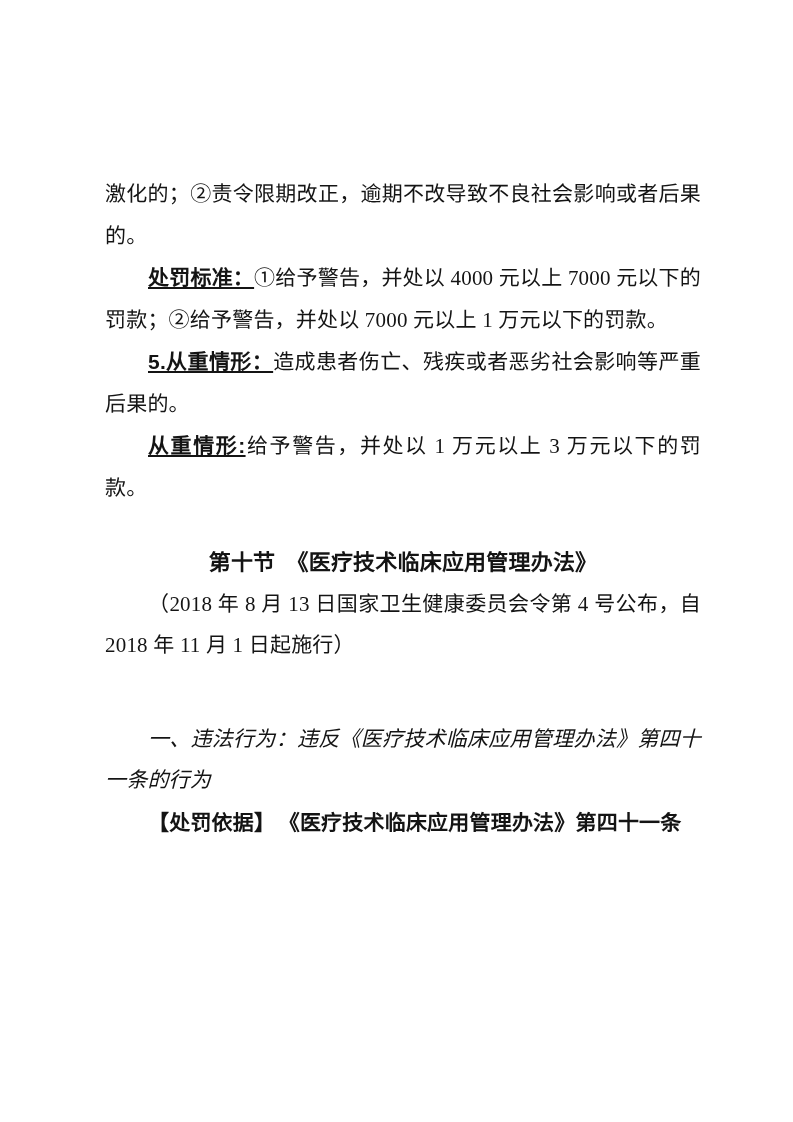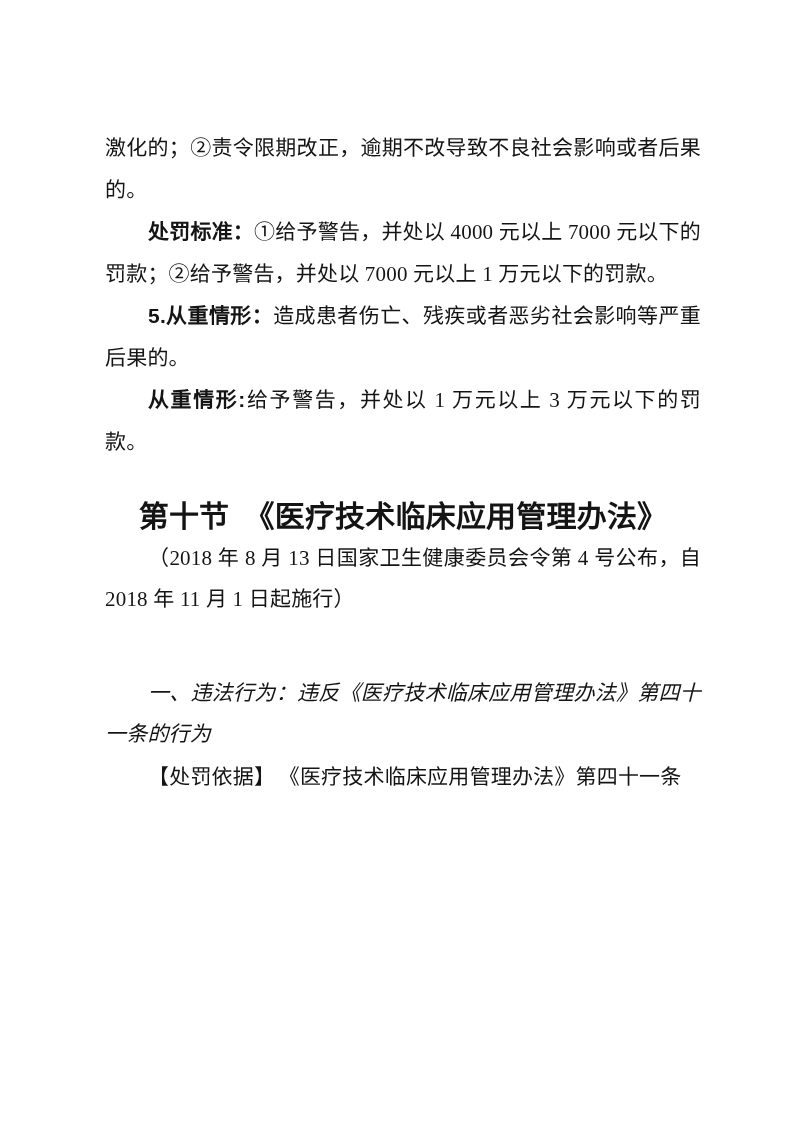--- a/index.html
+++ b/index.html
@@ -29,39 +29,41 @@
     line-height: 41.5px;
     text-align: justify;
     letter-spacing: 0.2px;
   }
   .para {
     margin: 0;
     text-indent: 43px;
   }
   .para.no-indent {
     text-indent: 0;
+    margin-top: 46px;
   }
   .lead {
     font-weight: bold;
     font-family: "Liberation Sans", "DejaVu Sans", sans-serif;
+    text-decoration: underline;
   }
   .section-heading {
     margin: 33px 0 0 0;
     text-align: center;
     text-indent: 0;
     font-weight: bold;
-    font-size: 30px;
+    font-size: 22px;
     font-family: "Liberation Sans", "DejaVu Sans", sans-serif;
   }
   .kai {
     font-style: italic;
     margin-top: 52px;
   }
   .bold-line {
-    font-weight: normal;
+    font-weight: bold;
     font-family: "Liberation Sans", "DejaVu Sans", sans-serif;
   }
   .label-gap {
     margin-right: 14px;
   }
   .page-number {
     position: absolute;
     top: 997px;
     left: 0;
     width: 100%;

